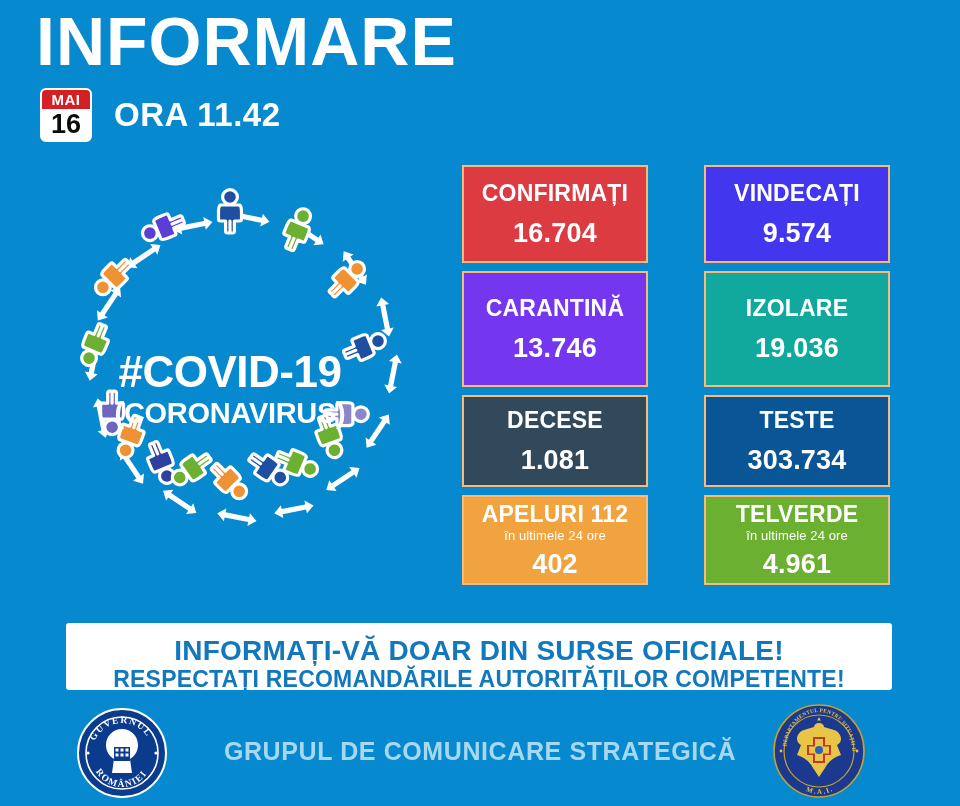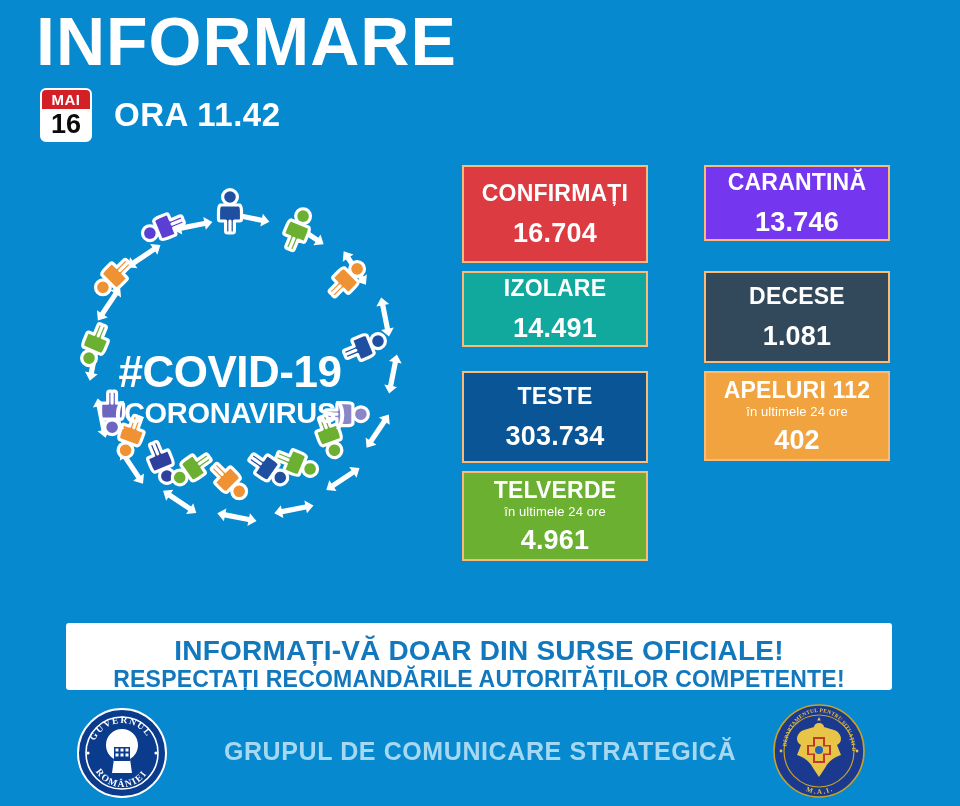--- a/index.html
+++ b/index.html
@@ -138,21 +138,21 @@
     line-height: 16px;
     letter-spacing: 0.1px;
   }
   .card-value {
     font-size: 27px;
     font-weight: bold;
     line-height: 32px;
     letter-spacing: 0.2px;
   }
   .r1 { height: 98px; }
-  .r2 { height: 76px; }
+  .r2 { height: 116px; }
   .r3 { height: 92px; }
   .r4 { height: 90px; }
   .r1 .card-value, .r2 .card-value, .r3 .card-value { margin-top: 10px; }
   .r4 .card-value { margin-top: 4px; }
 
   
   .banner {
     position: absolute;
     left: 66px;
     top: 623px;
@@ -345,28 +345,32 @@
       <div class="covid-main">#COVID-19</div>
       <div class="covid-sub">(CORONAVIRUS)</div>
     </div>
   </div>
 
   <div class="cards">
     <div class="card r1" style="background:#dc3b42">
       <div class="card-label">CONFIRMAȚI</div>
       <div class="card-value">16.704</div>
     </div>
+    <div class="card r1" style="background:#4236ee">
+      <div class="card-label">VINDECAȚI</div>
+      <div class="card-value">9.574</div>
+    </div>
 
     <div class="card r2" style="background:#7437ef">
       <div class="card-label">CARANTINĂ</div>
       <div class="card-value">13.746</div>
     </div>
     <div class="card r2" style="background:#11a89e">
       <div class="card-label">IZOLARE</div>
-      <div class="card-value">14.491</div>
+      <div class="card-value">19.036</div>
     </div>
 
     <div class="card r3" style="background:#32495c">
       <div class="card-label">DECESE</div>
       <div class="card-value">1.081</div>
     </div>
     <div class="card r3" style="background:#0a5596">
       <div class="card-label">TESTE</div>
       <div class="card-value">303.734</div>
     </div>

